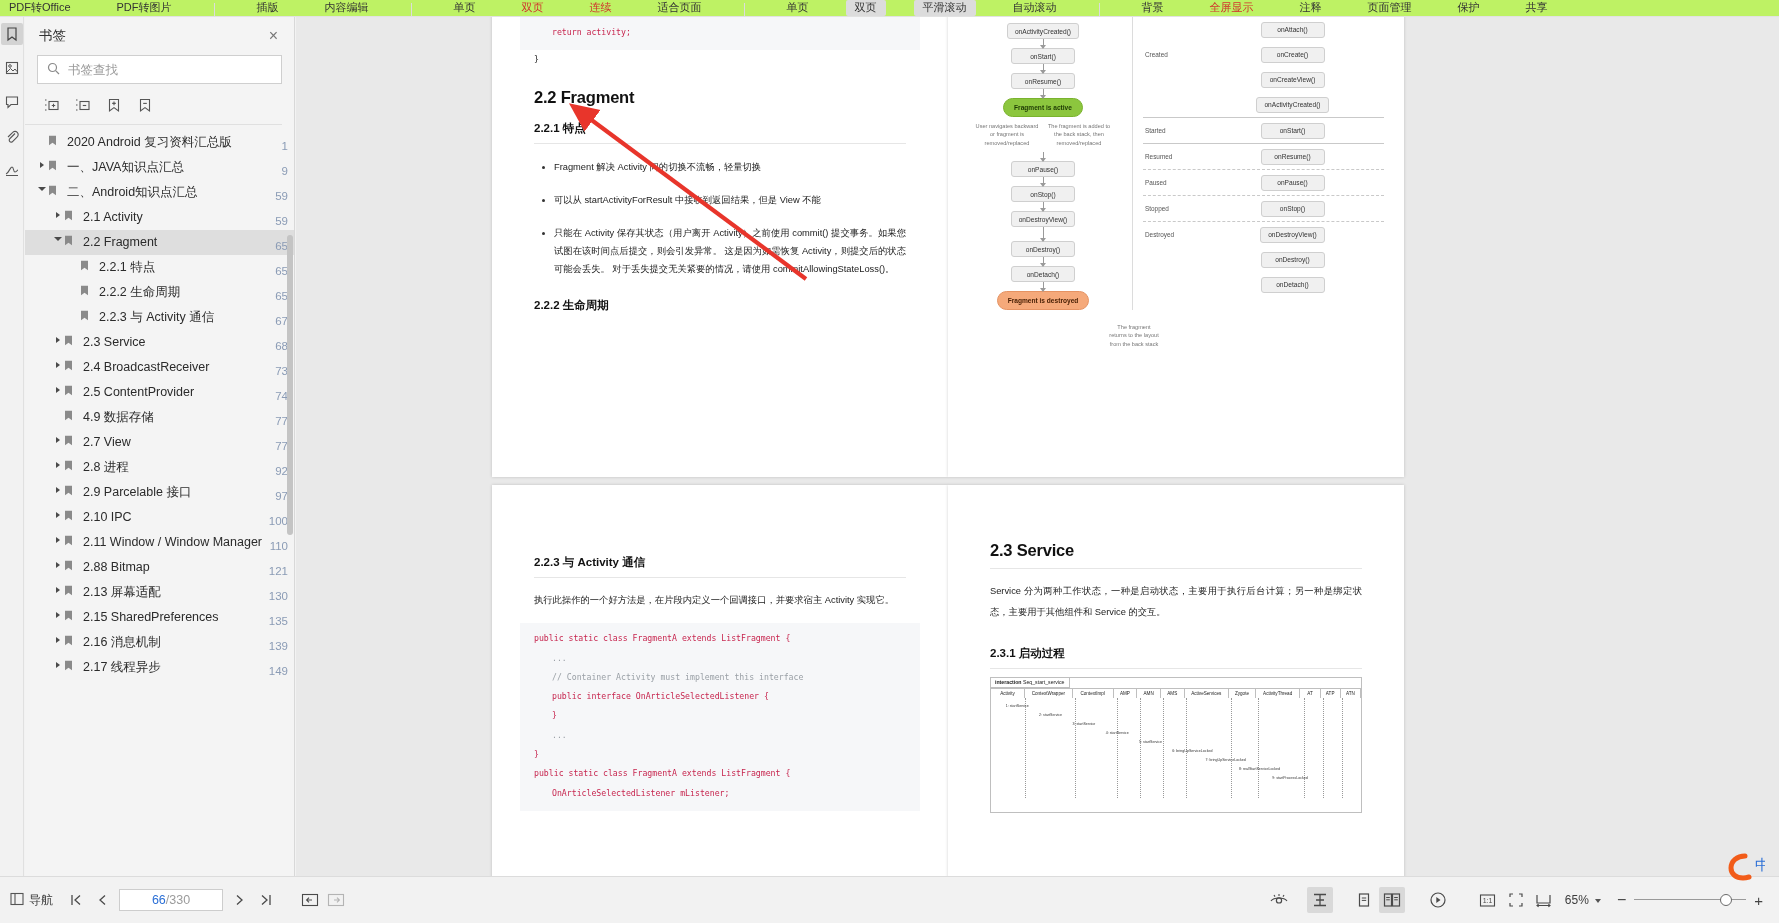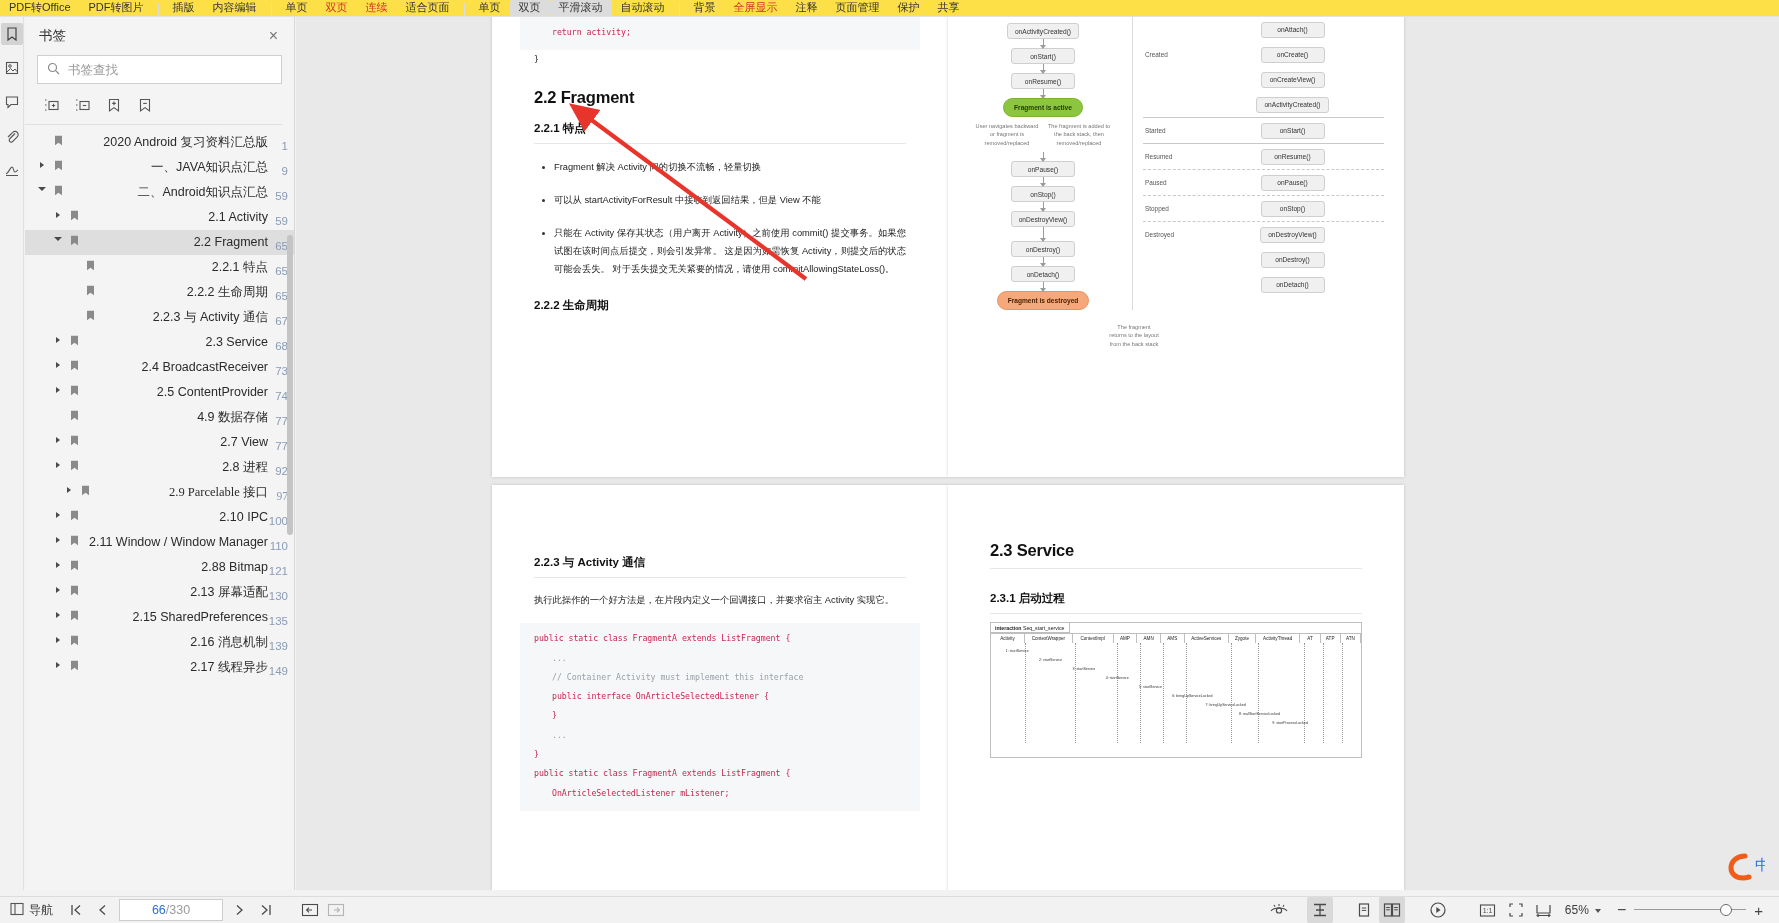--- a/index.html
+++ b/index.html
@@ -8,23 +8,23 @@
     overflow: hidden;
     font-family: "Liberation Sans", "DejaVu Sans", sans-serif;
     background: #f2f2f2;
     -webkit-font-smoothing: antialiased;
   }
   #app { position: relative; width: 1779px; height: 923px; }
 
   
   .toolbar {
     position: absolute; top: 0; left: 0; width: 1779px; height: 17px;
-    background: #fde047; border-bottom: 1px solid #e2e2e2;
+    background: #bef264; border-bottom: 1px solid #e2e2e2;
     display: flex; overflow: hidden;
-    font-size: 11px; color: #333; white-space: nowrap;
+    font-size: 11px; color: #333; white-space: nowrap; gap: 28px;
   }
   .tb-item { padding: 0 9px; line-height: 17px; display: flex; align-items: flex-end; gap: 3px; }
   .tb-item.boxed { background: #dcdcdc; border-radius: 2px; }
   .tb-sep { width: 1px; height: 13px; background: #dcdcdc; margin: 0 5px; align-self: flex-end; }
   .tb-red { color: #d0342c; }
 
   
   .rail {
     position: absolute; top: 17px; left: 0; width: 24px; height: 873px;
     background: #f2f2f2; border-right: 1px solid #e0e0e0;
@@ -64,21 +64,20 @@
     display: flex; gap: 9px; padding: 10px 12px 8px 16px;
     border-bottom: 1px solid #e0e0e0; margin: 0 12px 0 0;
   }
   .bm-tool { width: 22px; height: 22px; display: flex; align-items: center; justify-content: center; cursor: pointer; }
 
   .bm-tree { flex: 1; overflow: hidden; position: relative; padding-top: 5px; }
   .bm-row {
     display: flex; align-items: flex-start; min-height: 25px;
     font-size: 12.5px; color: #2b2b2b; cursor: pointer; position: relative;
     padding-right: 26px;
-    text-align: right;
   }
   .bm-row.selected { background: #dedede; }
   .bm-arrow {
     width: 13px; flex: 0 0 13px; display: flex; align-items: center; justify-content: center;
     padding-top: 7px; color: #555;
   }
   .bm-arrow i {
     display: block; width: 0; height: 0;
     border-left: 4px solid #4a4a4a; border-top: 3.5px solid transparent; border-bottom: 3.5px solid transparent;
   }
@@ -183,21 +182,21 @@
   .seq-life {
     position: absolute; top: 28px; bottom: 2px; width: 0;
     border-left: 1px dotted #999;
   }
 
   
   .red-arrow { position: absolute; left: 268px; top: 80px; pointer-events: none; z-index: 20; }
 
   
   .statusbar {
-    position: absolute; left: 0; bottom: 0; width: 1779px; height: 27px;
+    position: absolute; left: 0; bottom: 0; width: 1779px; height: 47px;
     background: #f2f2f2; border-top: 1px solid #dcdcdc;
     display: flex; align-items: center; font-size: 12px; color: #3c3c3c;
   }
   .sb-left { display: flex; align-items: center; gap: 0; padding-left: 6px; }
   .sb-btn {
     min-width: 26px; height: 26px; display: flex; align-items: center; justify-content: center;
     cursor: pointer; border-radius: 2px; padding: 0 4px;
   }
   .sb-btn.toggled { background: #d9d9d9; }
   .sb-nav-label { display: flex; align-items: center; gap: 5px; padding: 0 10px 0 4px; }
@@ -455,21 +454,21 @@
           <div class="bm-row" style="padding-left: 26px;">
             <div class="bm-arrow">
               <i></i>
             </div>
             <div class="bm-ico"><svg width="9" height="11" viewBox="0 0 9 11">
                 <path d="M1 .8h7v9.4L4.5 7.7 1 10.2z" fill="#8a8a8a"></path>
               </svg></div>
             <div class="bm-label">2.8 进程</div>
             <div class="bm-page">92</div>
           </div>
-          <div class="bm-row" style="padding-left: 37px; font-family: Liberation Serif, serif;">
+          <div class="bm-row" style="padding-left: 26px;">
             <div class="bm-arrow">
               <i></i>
             </div>
             <div class="bm-ico"><svg width="9" height="11" viewBox="0 0 9 11">
                 <path d="M1 .8h7v9.4L4.5 7.7 1 10.2z" fill="#8a8a8a"></path>
               </svg></div>
             <div class="bm-label">2.9 Parcelable 接口</div>
             <div class="bm-page">97</div>
           </div>
           <div class="bm-row" style="padding-left: 26px;">
@@ -695,20 +694,21 @@
             <div>}</div>
             <div>public static class FragmentA extends ListFragment {</div>
             <div class="code-ind1">OnArticleSelectedListener mListener;</div>
           </div>
       </div>
     </div>
 
     <div class="page page-4">
       <div class="pg-inner" style="padding-top:56px">
         <h2 class="h-sec" style="margin-top:0;padding-bottom:8px;border-bottom:1px solid #e6e6e6">2.3 Service</h2>
+        <p class="para just">Service 分为两种工作状态，一种是启动状态，主要用于执行后台计算；另一种是绑定状态，主要用于其他组件和 Service 的交互。</p>
         <h3 class="h-sub" style="margin-top:22px">2.3.1 启动过程</h3>
 
         <div class="seq">
           <div style="display:flex">
             <div class="seq-tag">
               <b>interaction</b>
               <span>Seq_start_service</span>
             </div>
           </div>
           <div class="seq-hdr" id="seq-header">

